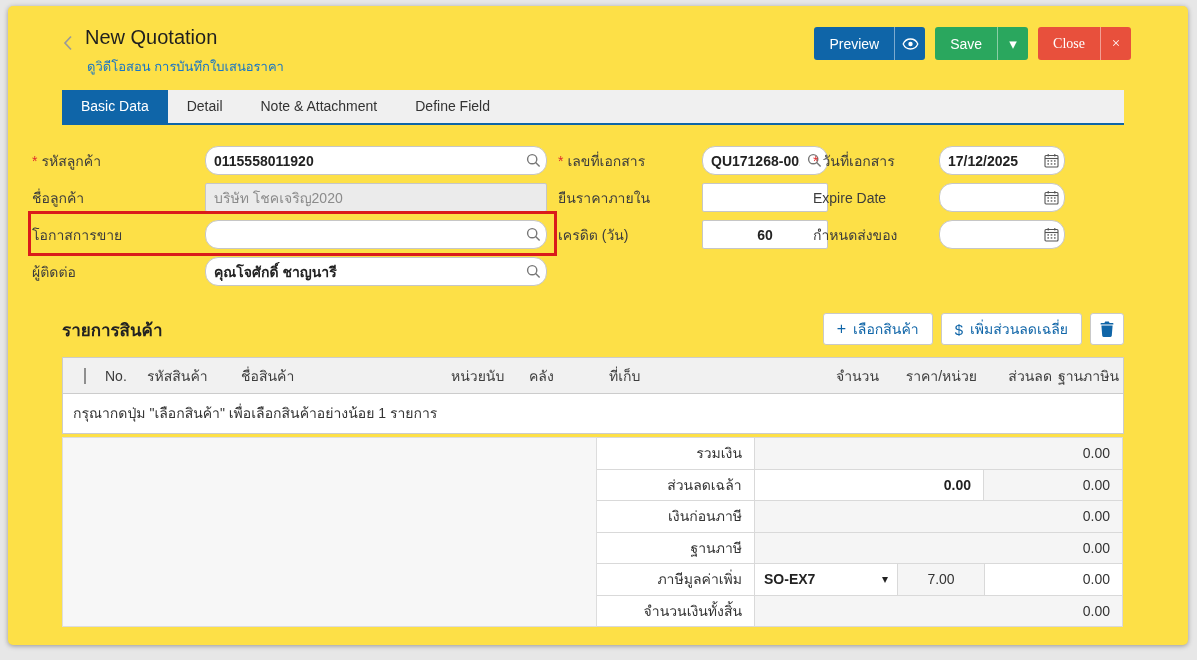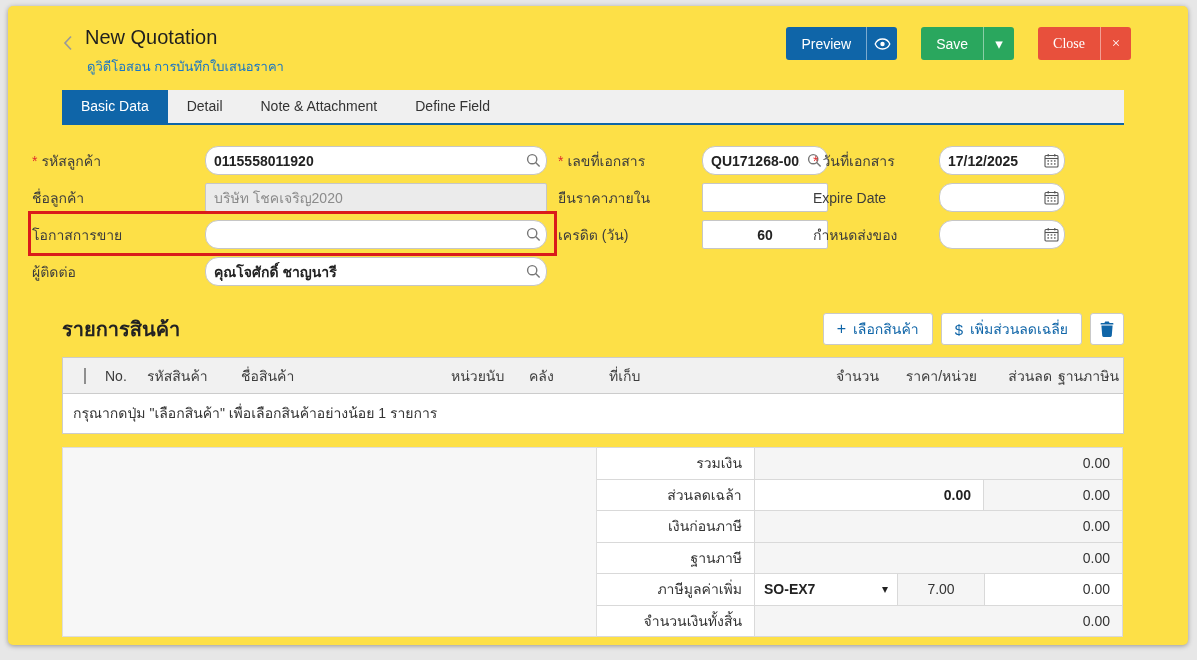--- a/index.html
+++ b/index.html
@@ -11,21 +11,21 @@
     color:#333;
   }
   .card {
     position:absolute; left:8px; top:6px; width:1180px; height:639px;
     background:#fde047; border-radius:5px; box-shadow:0 1px 5px rgba(0,0,0,.35);
   }
   
   .back { position:absolute; left:55px; top:29px; cursor:pointer; }
   .title { position:absolute; left:77px; top:20px; font-size:20px; font-weight:500; color:#1f1f1f; }
   .subtitle { position:absolute; left:79px; top:50px; font-size:13px; color:#1976c5; cursor:pointer; }
-  .hbtns { position:absolute; right:57px; top:21px; display:flex; gap:24px; }
+  .hbtns { position:absolute; right:57px; top:21px; display:flex; gap:10px; }
   .splitbtn { display:flex; height:33px; border-radius:3px; overflow:hidden; color:#fff; font-size:14px; cursor:pointer; }
   .seg-main { display:flex; align-items:center; justify-content:center; padding:0 15px; }
   .seg-icon { display:flex; align-items:center; justify-content:center; width:31px; border-left:1px solid rgba(255,255,255,.45); font-size:15px; }
   .btn-blue  { background:#0f65a8; }
   .btn-green { background:#2aa75e; }
   .btn-red   { background:#e8503c;font-family:Liberation Serif, serif; }
   
   .tabbar { position:absolute; left:54px; top:84px; width:1062px; height:35px;
             background:#f0f0f0; border-bottom:2px solid #0f65a8; display:flex; }
   .tab { padding:0 19px; line-height:33px; font-size:14px; color:#333; cursor:pointer; white-space:nowrap; }
@@ -48,40 +48,40 @@
   .ibox input:disabled, .ibox input[readonly].dis { background:#ebebeb; font-weight:normal; color:#8b8b8b; }
   .ibox input.center { text-align:center; }
   .in-icon { position:absolute; right:6px; top:7px; cursor:pointer; line-height:0; }
   .highlight {
     position:absolute; left:20px; top:205px; width:529px; height:45px;
     border:3px solid #da1b1b; z-index:5; pointer-events:none;
   }
   
   .items { position:absolute; left:54px; top:307px; width:1062px; }
   .items-head { display:flex; justify-content:space-between; align-items:center; height:32px; }
-  .items-title { font-size:20px; font-weight:bold; color:#222; }
+  .items-title { font-size:17px; font-weight:bold; color:#222; }
   .obtns { display:flex; gap:8px; }
   .obtn { height:32px; border:1px solid #c9c9c9; border-radius:3px; background:#fff; color:#0f65a8;
           font-size:14px; display:flex; align-items:center; gap:7px; padding:0 13px; cursor:pointer; white-space:nowrap; }
   .obtn .glyph { font-size:16px; line-height:1; }
   .obtn.icon-only { width:34px; padding:0; justify-content:center; }
   .table { margin-top:12px; }
   .thead { display:flex; align-items:center; height:37px; background:#f1f1f1;
            border:1px solid #ccc; font-size:14px; color:#3d3d3d; }
   .th { white-space:nowrap; overflow:hidden; }
   .c-check { width:42px; padding-left:21px; } .c-no { width:42px; } .c-code { width:94px; }
   .c-name { width:210px; } .c-unit { width:78px; } .c-wh { width:80px; } .c-loc { width:154px; }
   .c-qty { width:120px; text-align:right; padding-right:4px; }
   .c-price { width:98px; text-align:right; padding-right:4px; }
   .c-disc { width:75px; text-align:right; padding-right:4px; }
   .c-amt { width:65px; text-align:right; padding-right:2px; }
   .cb { width:15px; height:15px; border:1px solid #8f8f8f; border-radius:2px; background:#fff; cursor:pointer; }
   .empty-row { height:40px; line-height:38px; border:1px solid #ccc; border-top:none;
                padding-left:10px; font-size:14px; color:#333; background:#fff; }
-  .bottom { display:flex; margin-top:13px; height:190px; }
+  .bottom { display:flex; margin-top:3px; height:190px; }
   .gray-panel { width:535px; background:#f7f7f7; border:1px solid #ddd; }
   .summary { width:526px; display:flex; flex-direction:column; font-size:14px; color:#333;
              border-top:1px solid #d9d9d9; border-right:1px solid #d9d9d9; }
   .srow { flex:1; display:flex; border-bottom:1px solid #d9d9d9; min-height:0; }
   .slabel { width:158px; display:flex; align-items:center; justify-content:flex-end;
             padding-right:12px; border-right:1px solid #d9d9d9; background:#fff; white-space:nowrap; }
   .sval { flex:1; background:#f5f5f5; display:flex; align-items:center; justify-content:flex-end; padding-right:12px; }
   .sval.white { background:#fff; }
   .sinput { width:230px; border-right:1px solid #d9d9d9; background:#fff; }
   .sinput input { width:100%; height:100%; border:none; outline:none; text-align:right; padding-right:12px;

